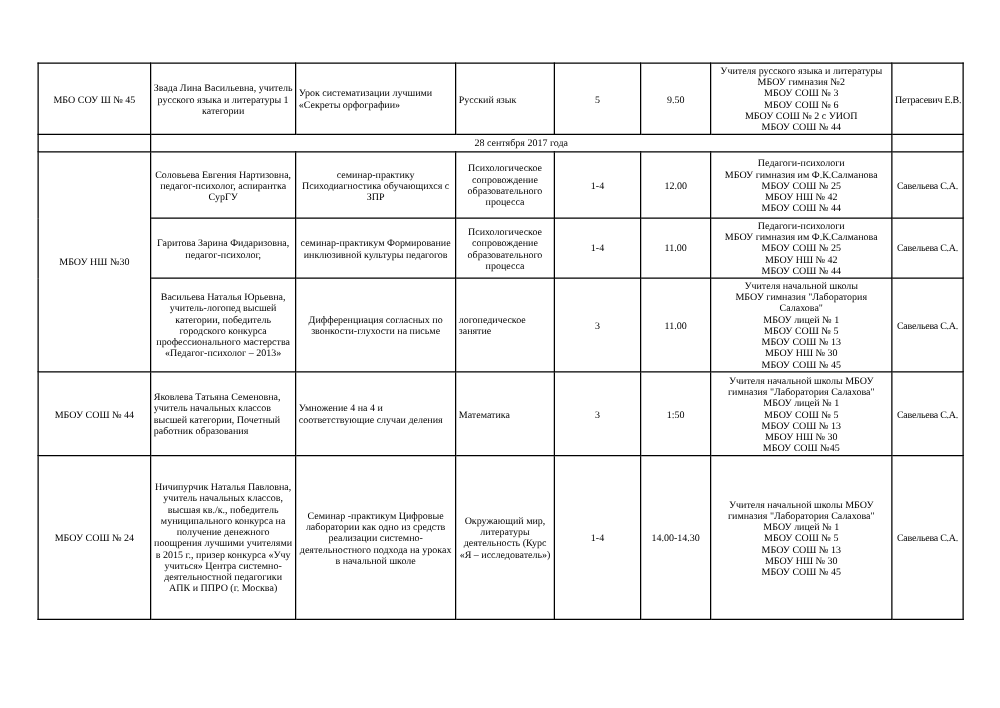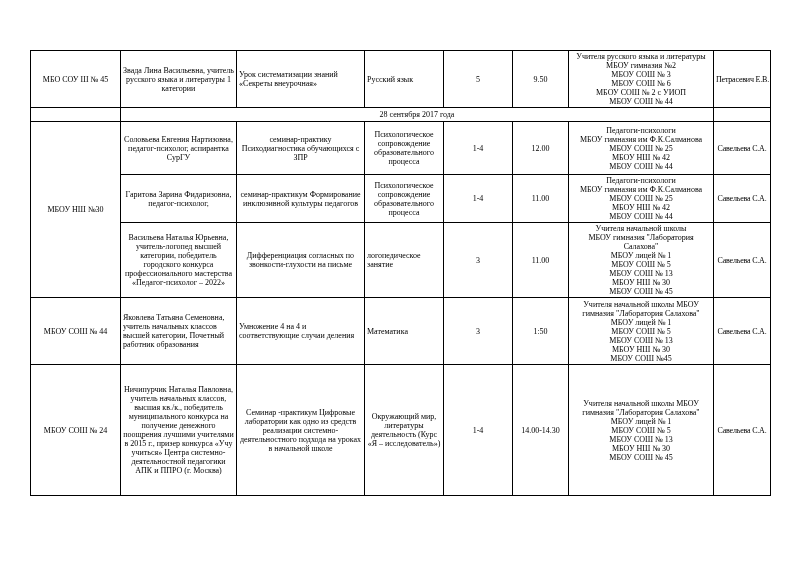--- a/index.html
+++ b/index.html
@@ -66,21 +66,21 @@
       <col style="width:79px">
       <col style="width:69px">
       <col style="width:56px">
       <col style="width:145px">
       <col style="width:57px">
     </colgroup>
     <tbody>
         <tr class="row-0">
           <td class="cell-school">МБО СОУ Ш № 45</td>
           <td class="cell-teacher">Звада Лина Васильевна, учитель русского языка и литературы 1 категории</td>
-          <td class="cell-topic">Урок систематизации знаний «Секреты внеурочная»</td>
+          <td class="cell-topic">Урок систематизации лучшими «Секреты орфографии»</td>
           <td class="cell-subject">Русский язык</td>
           <td class="cell-grade">5</td>
           <td class="cell-time">9.50</td>
           <td class="cell-audience">
             <span class="audience-line">Учителя русского языка и литературы</span>
             <span class="audience-line">МБОУ гимназия №2</span>
             <span class="audience-line">МБОУ СОШ № 3</span>
             <span class="audience-line">МБОУ СОШ № 6</span>
             <span class="audience-line">МБОУ СОШ № 2 с УИОП</span>
             <span class="audience-line">МБОУ СОШ № 44</span>
@@ -117,21 +117,21 @@
           <td class="cell-audience">
             <span class="audience-line">Педагоги-психологи</span>
             <span class="audience-line">МБОУ гимназия им Ф.К.Салманова</span>
             <span class="audience-line">МБОУ СОШ № 25</span>
             <span class="audience-line">МБОУ НШ № 42</span>
             <span class="audience-line">МБОУ СОШ № 44</span>
           </td>
           <td class="cell-responsible">Савельева С.А.</td>
         </tr>
         <tr class="row-4">
-          <td class="cell-teacher">Васильева Наталья Юрьевна, учитель-логопед высшей категории, победитель городского конкурса профессионального мастерства «Педагог-психолог – 2022»</td>
+          <td class="cell-teacher">Васильева Наталья Юрьевна, учитель-логопед высшей категории, победитель городского конкурса профессионального мастерства «Педагог-психолог – 2013»</td>
           <td class="cell-topic">Дифференциация согласных по звонкости-глухости на письме</td>
           <td class="cell-subject">логопедическое занятие</td>
           <td class="cell-grade">3</td>
           <td class="cell-time">11.00</td>
           <td class="cell-audience">
             <span class="audience-line">Учителя начальной школы</span>
             <span class="audience-line">МБОУ гимназия "Лаборатория Салахова"</span>
             <span class="audience-line">МБОУ лицей № 1</span>
             <span class="audience-line">МБОУ СОШ № 5</span>
             <span class="audience-line">МБОУ СОШ № 13</span>

